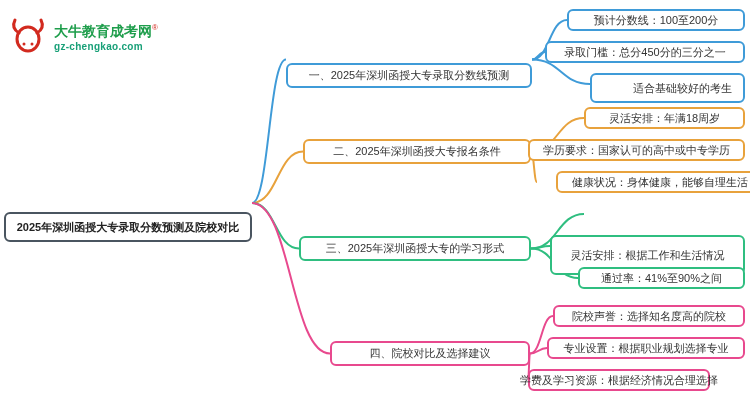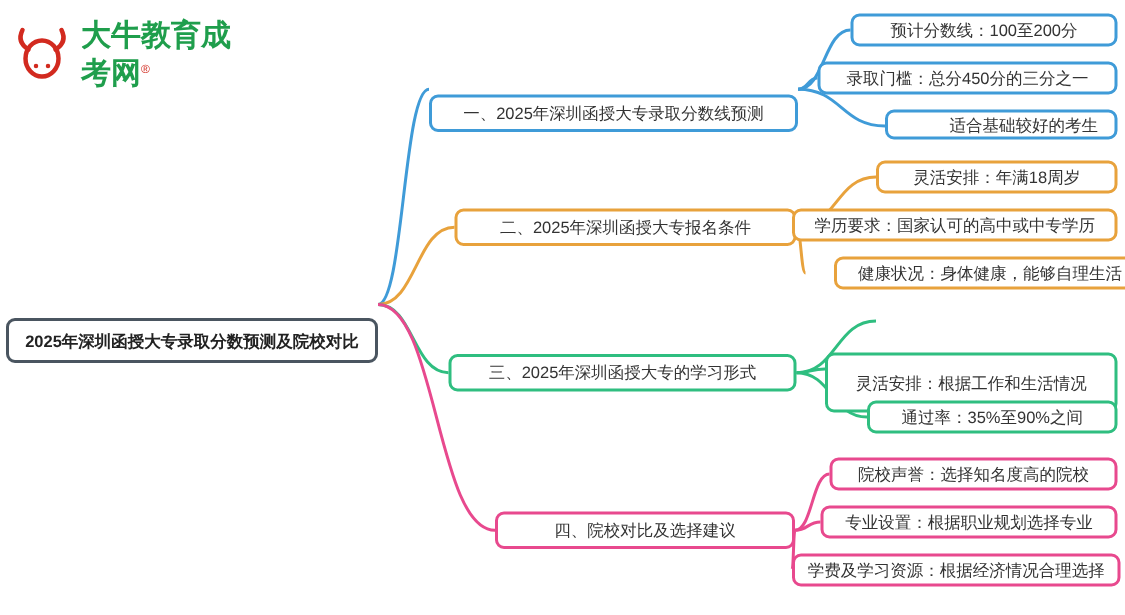--- a/index.html
+++ b/index.html
@@ -37,21 +37,21 @@
   .wire{fill:none;stroke-width:2;}
   .w0{stroke:#3f9bd8;}
   .w1{stroke:#e8a23c;}
   .w2{stroke:#2fbe80;}
   .w3{stroke:#e8498e;}
   #logo{
     position:absolute;left:8px;top:8px;width:160px;height:58px;
     display:flex;align-items:center;gap:6px;z-index:3;
   }
   #logo .texts{display:flex;flex-direction:column;line-height:1.25;}
-  .site-name{color:#1f9e4c;font-weight:bold;font-size:20px;}
+  .site-name{color:#1f9e4c;font-weight:bold;font-size:14px;}
   .site-tm{color:#d22a1f;font-size:8px;vertical-align:super;}
   .site-url{color:#19a078;font-size:10px;font-weight:bold;letter-spacing:.3px;}
 </style>
 </head>
 <body>
 
 <div id="canvas">
 
   <svg id="wires" viewBox="0 0 750 410" xmlns="http://www.w3.org/2000/svg">
 
@@ -84,37 +84,38 @@
         <path d="M33 5 Q37 13 29 18" fill="none" stroke="#d22a1f" stroke-width="3" stroke-linecap="round"></path>
         <ellipse cx="20" cy="24" rx="11" ry="12" fill="none" stroke="#d22a1f" stroke-width="3"></ellipse>
         <circle cx="16" cy="29" r="1.5" fill="#d22a1f"></circle>
         <circle cx="24" cy="29" r="1.5" fill="#d22a1f"></circle>
       </svg>
     </span>
     <span class="texts">
       <span>
         <span class="site-name">大牛教育成考网</span><span class="site-tm">®</span>
       </span>
+      <span class="site-url">gz-chengkao.com</span>
     </span>
   </div>
 
   <div class="node root" style="left:4px;top:188px;width:248px;height:30px;">2025年深圳函授大专录取分数预测及院校对比</div>
 
   <div class="node c0" style="left:286px;top:47px;width:246px;height:25px;margin-top:16px;">一、2025年深圳函授大专录取分数线预测</div>
   <div class="node c0" style="left:567px;top:9px;width:178px;height:22px;">预计分数线：100至200分</div>
   <div class="node c0" style="left:545px;top:41px;width:200px;height:22px;">录取门槛：总分450分的三分之一</div>
-  <div class="node c0" style="left:590px;top:73px;width:155px;height:20px;padding-left:36px;">适合基础较好的考生</div>
+  <div class="node c0" style="left:590px;top:73px;width:155px;height:30px;padding-left:36px;">适合基础较好的考生</div>
 
   <div class="node c1" style="left:303px;top:139px;width:228px;height:25px;">二、2025年深圳函授大专报名条件</div>
   <div class="node c1" style="left:584px;top:107px;width:161px;height:22px;">灵活安排：年满18周岁</div>
   <div class="node c1" style="left:528px;top:139px;width:217px;height:22px;">学历要求：国家认可的高中或中专学历</div>
   <div class="node c1" style="left:556px;top:171px;width:208px;height:22px;">健康状况：身体健康，能够自理生活</div>
 
   <div class="node c2" style="left:299px;top:236px;width:232px;height:25px;">三、2025年深圳函授大专的学习形式</div>
   <div class="node c2" style="left:550px;top:235px;width:195px;height:40px;">灵活安排：根据工作和生活情况</div>
-  <div class="node c2" style="left:578px;top:267px;width:167px;height:22px;">通过率：35%至90%之间</div>
+  <div class="node c2" style="left:578px;top:267px;width:167px;height:22px;">通过率：41%至90%之间</div>
 
   <div class="node c3" style="left:330px;top:341px;width:200px;height:25px;">四、院校对比及选择建议</div>
   <div class="node c3" style="left:553px;top:305px;width:192px;height:22px;">院校声誉：选择知名度高的院校</div>
   <div class="node c3" style="left:547px;top:337px;width:198px;height:22px;">专业设置：根据职业规划选择专业</div>
-  <div class="node c3" style="left:528px;top:369px;width:219px;height:22px;font-family:Liberation Mono, monospace;">学费及学习资源：根据经济情况合理选择</div>
+  <div class="node c3" style="left:528px;top:369px;width:182px;height:22px;font-family:Liberation Mono, monospace;">学费及学习资源：根据经济情况合理选择</div>
 
 </div>
 
 </body></html>

